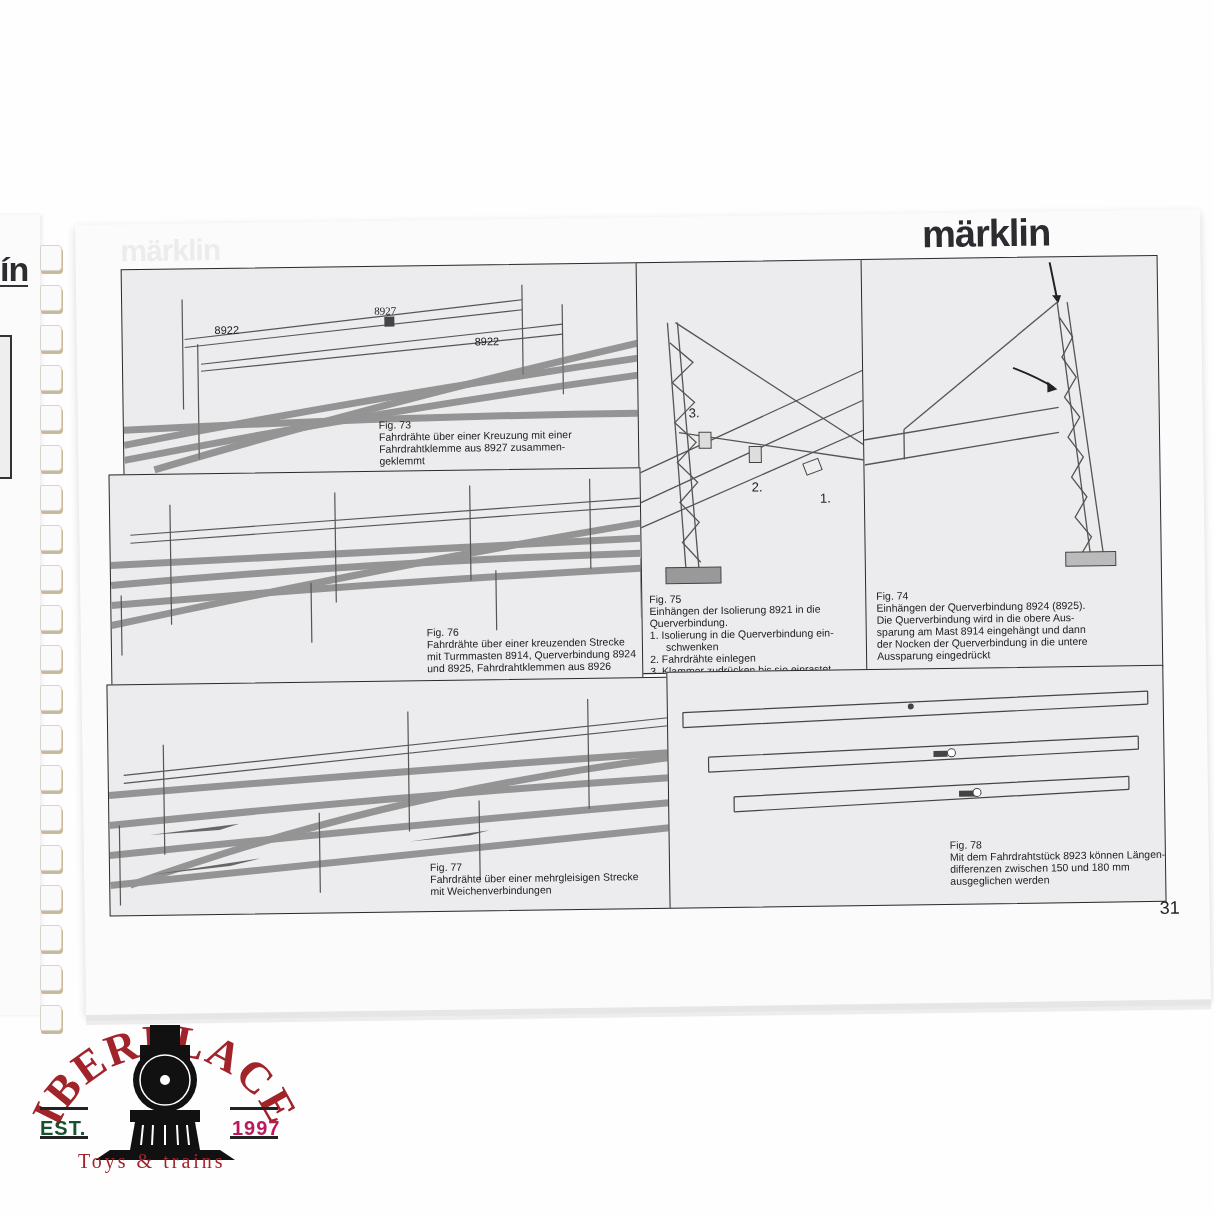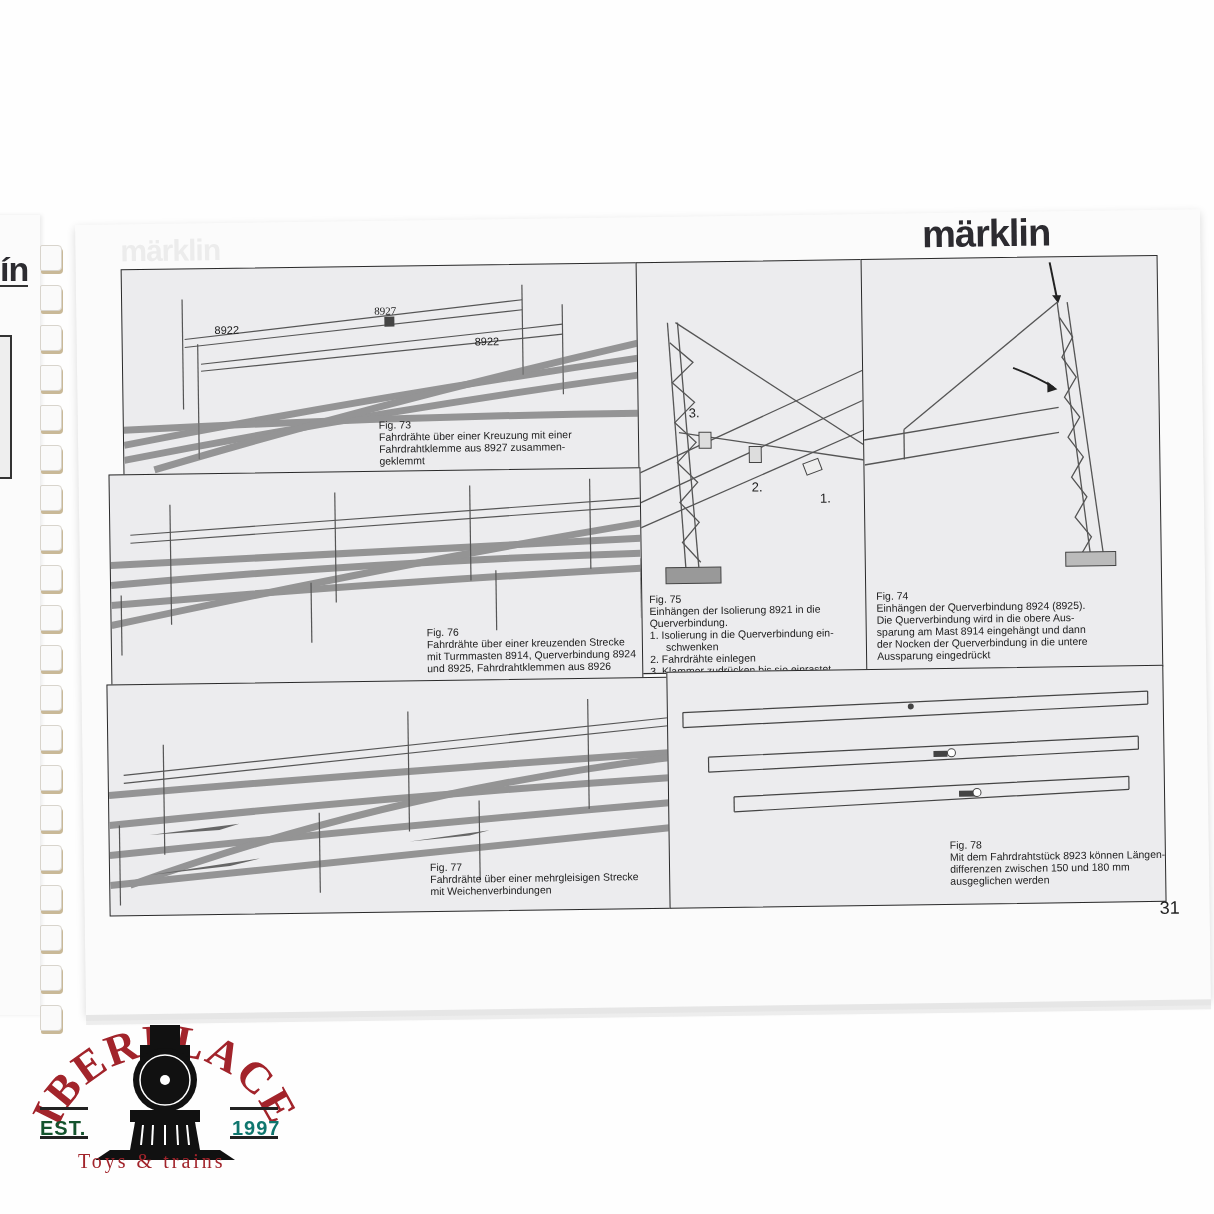--- a/index.html
+++ b/index.html
@@ -22,21 +22,21 @@
   .ghost-logo { position:absolute; left:45px; top:10px; font-weight:bold; font-size:30px; color:#ececec; letter-spacing:-1px; }
   .page-number { position:absolute; right:30px; top:688px; font-size:18px; color:#222; }
 
   .panel { position:absolute; border:1.5px solid #2a2a2a; background:#ececee; overflow:hidden; }
   .fig { position:absolute; font-size:10.5px; line-height:12px; color:#1c1c1c; }
   .fig .line { display:block; white-space:nowrap; }
   .fig .indent { padding-left:16px; }
   svg { position:absolute; left:0; top:0; }
   .brand-arc { position:absolute; left:0; top:0; }
   .brand-est { position:absolute; left:40px; top:1117px; font-weight:bold; font-size:20px; color:#14532d; letter-spacing:1px; }
-  .brand-year { position:absolute; left:232px; top:1117px; font-weight:bold; font-size:20px; color:#0f766e; letter-spacing:1px; }
+  .brand-year { position:absolute; left:232px; top:1117px; font-weight:bold; font-size:20px; color:#be185d; letter-spacing:1px; }
   .brand-rule { position:absolute; height:3px; background:#222; }
   .brand-tag { position:absolute; left:78px; top:1150px; font-family:"Liberation Serif", serif; font-size:20px; color:#a2242b; letter-spacing:3px; }
 </style>
 </head>
 <body>
 
 <div class="scene">
 
   <div class="prev-page"></div>
   <div class="prev-logo">ín</div>

